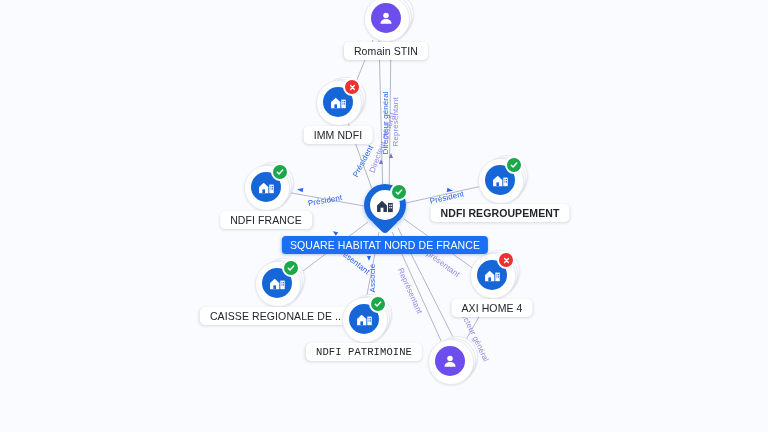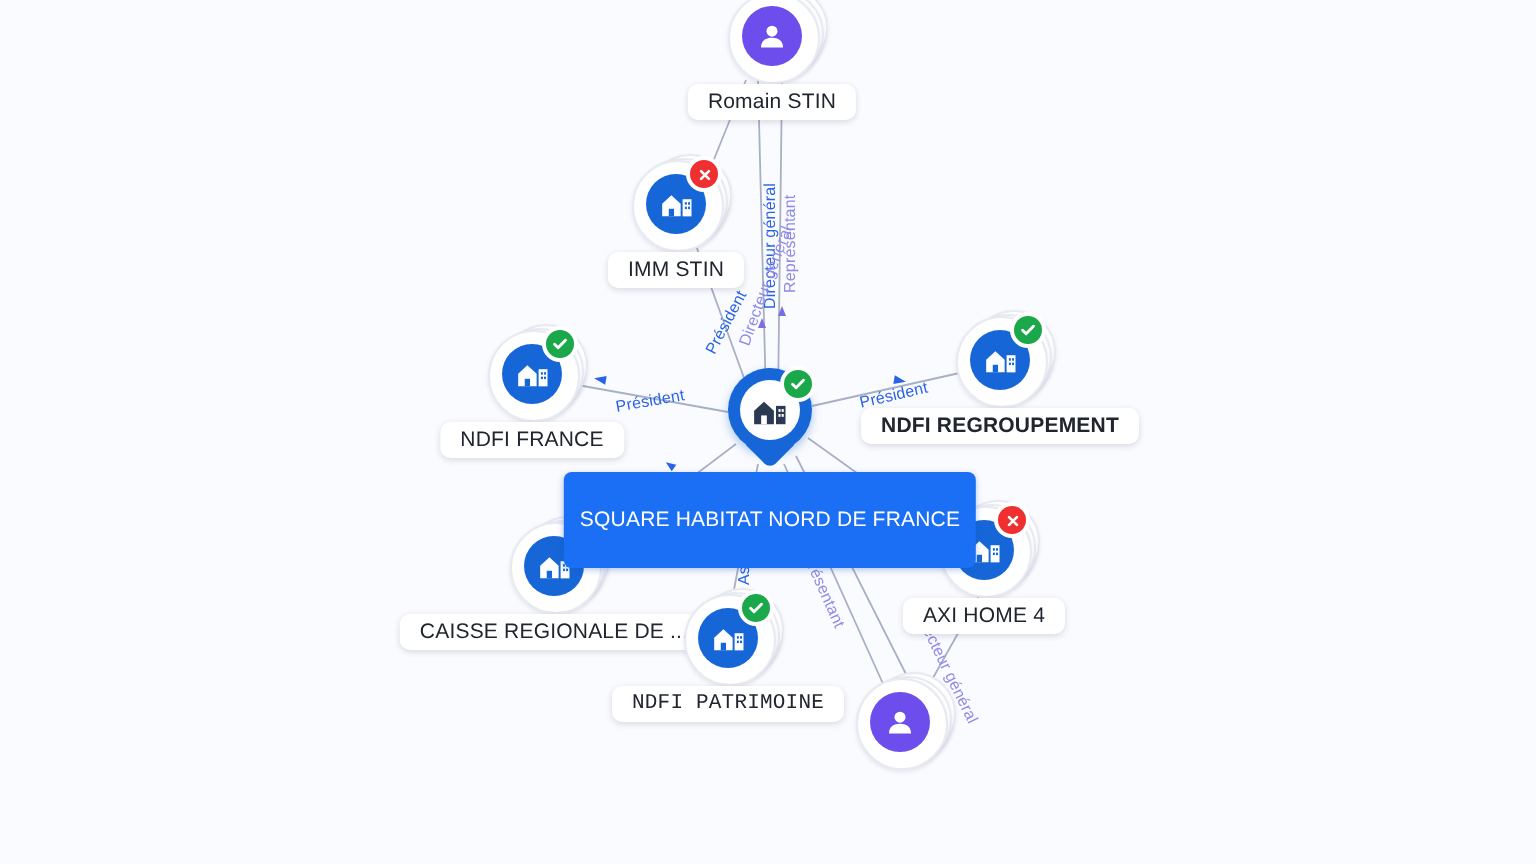--- a/index.html
+++ b/index.html
@@ -58,21 +58,21 @@
     position:absolute;left:50%;top:30px;transform:translateX(-50%) rotate(45deg);
     width:17px;height:17px;background:#1666d8;border-radius:0 0 4px 0;
   }
   .pin .inner{
     position:absolute;left:6px;top:6px;width:30px;height:30px;border-radius:50%;
     background:#ffffff;display:flex;align-items:center;justify-content:center;z-index:2;
   }
   .pin .badge{right:-2px;top:-1px;}
   .label.primary{
     background:#1a6ff5;color:#ffffff;border-radius:4px;
-    padding:18px 8px;font-size:10.5px;top:52px;
+    padding:3px 8px;font-size:10.5px;top:52px;
     box-shadow:0 1px 3px rgba(20,80,190,.30);
   }
 
   
   .edge-label{
     position:absolute;font-size:8px;white-space:nowrap;
     transform-origin:0 50%;pointer-events:none;letter-spacing:.1px;
   }
   .el-blue{color:#2a63e8;}
   .el-purple{color:#8d8ae8;}
@@ -161,21 +161,21 @@
               <rect x="14.8" y="10.1" width="1.2" height="1.5" fill="#1666d8"></rect>
               <rect x="16.7" y="10.1" width="1.2" height="1.5" fill="#1666d8"></rect>
             </svg>
           </div>
           <div class="badge err">
             <svg width="7" height="7" viewBox="0 0 10 10">
               <path d="M2.2 2.2 L7.8 7.8 M7.8 2.2 L2.2 7.8" stroke="#fff" stroke-width="1.9" stroke-linecap="round"></path>
             </svg>
           </div>
         </div>
-        <div class="label">IMM STIN</div>
+        <div class="label">IMM NDFI</div>
       </div>
       <div class="node" style="left: 266px; top: 187px;">
         <div class="stack">
           <div class="card c3"></div>
           <div class="card c2"></div>
           <div class="card c1"></div>
           <div class="glyph company">
             <svg width="17" height="14" viewBox="0 0 20 17">
               <path d="M1 8.4 L6.6 3.2 L12.2 8.4 L12.2 16 L1 16 Z" fill="#ffffff"></path>
               <rect x="5" y="11.4" width="3.2" height="4.6" fill="#1666d8"></rect>

